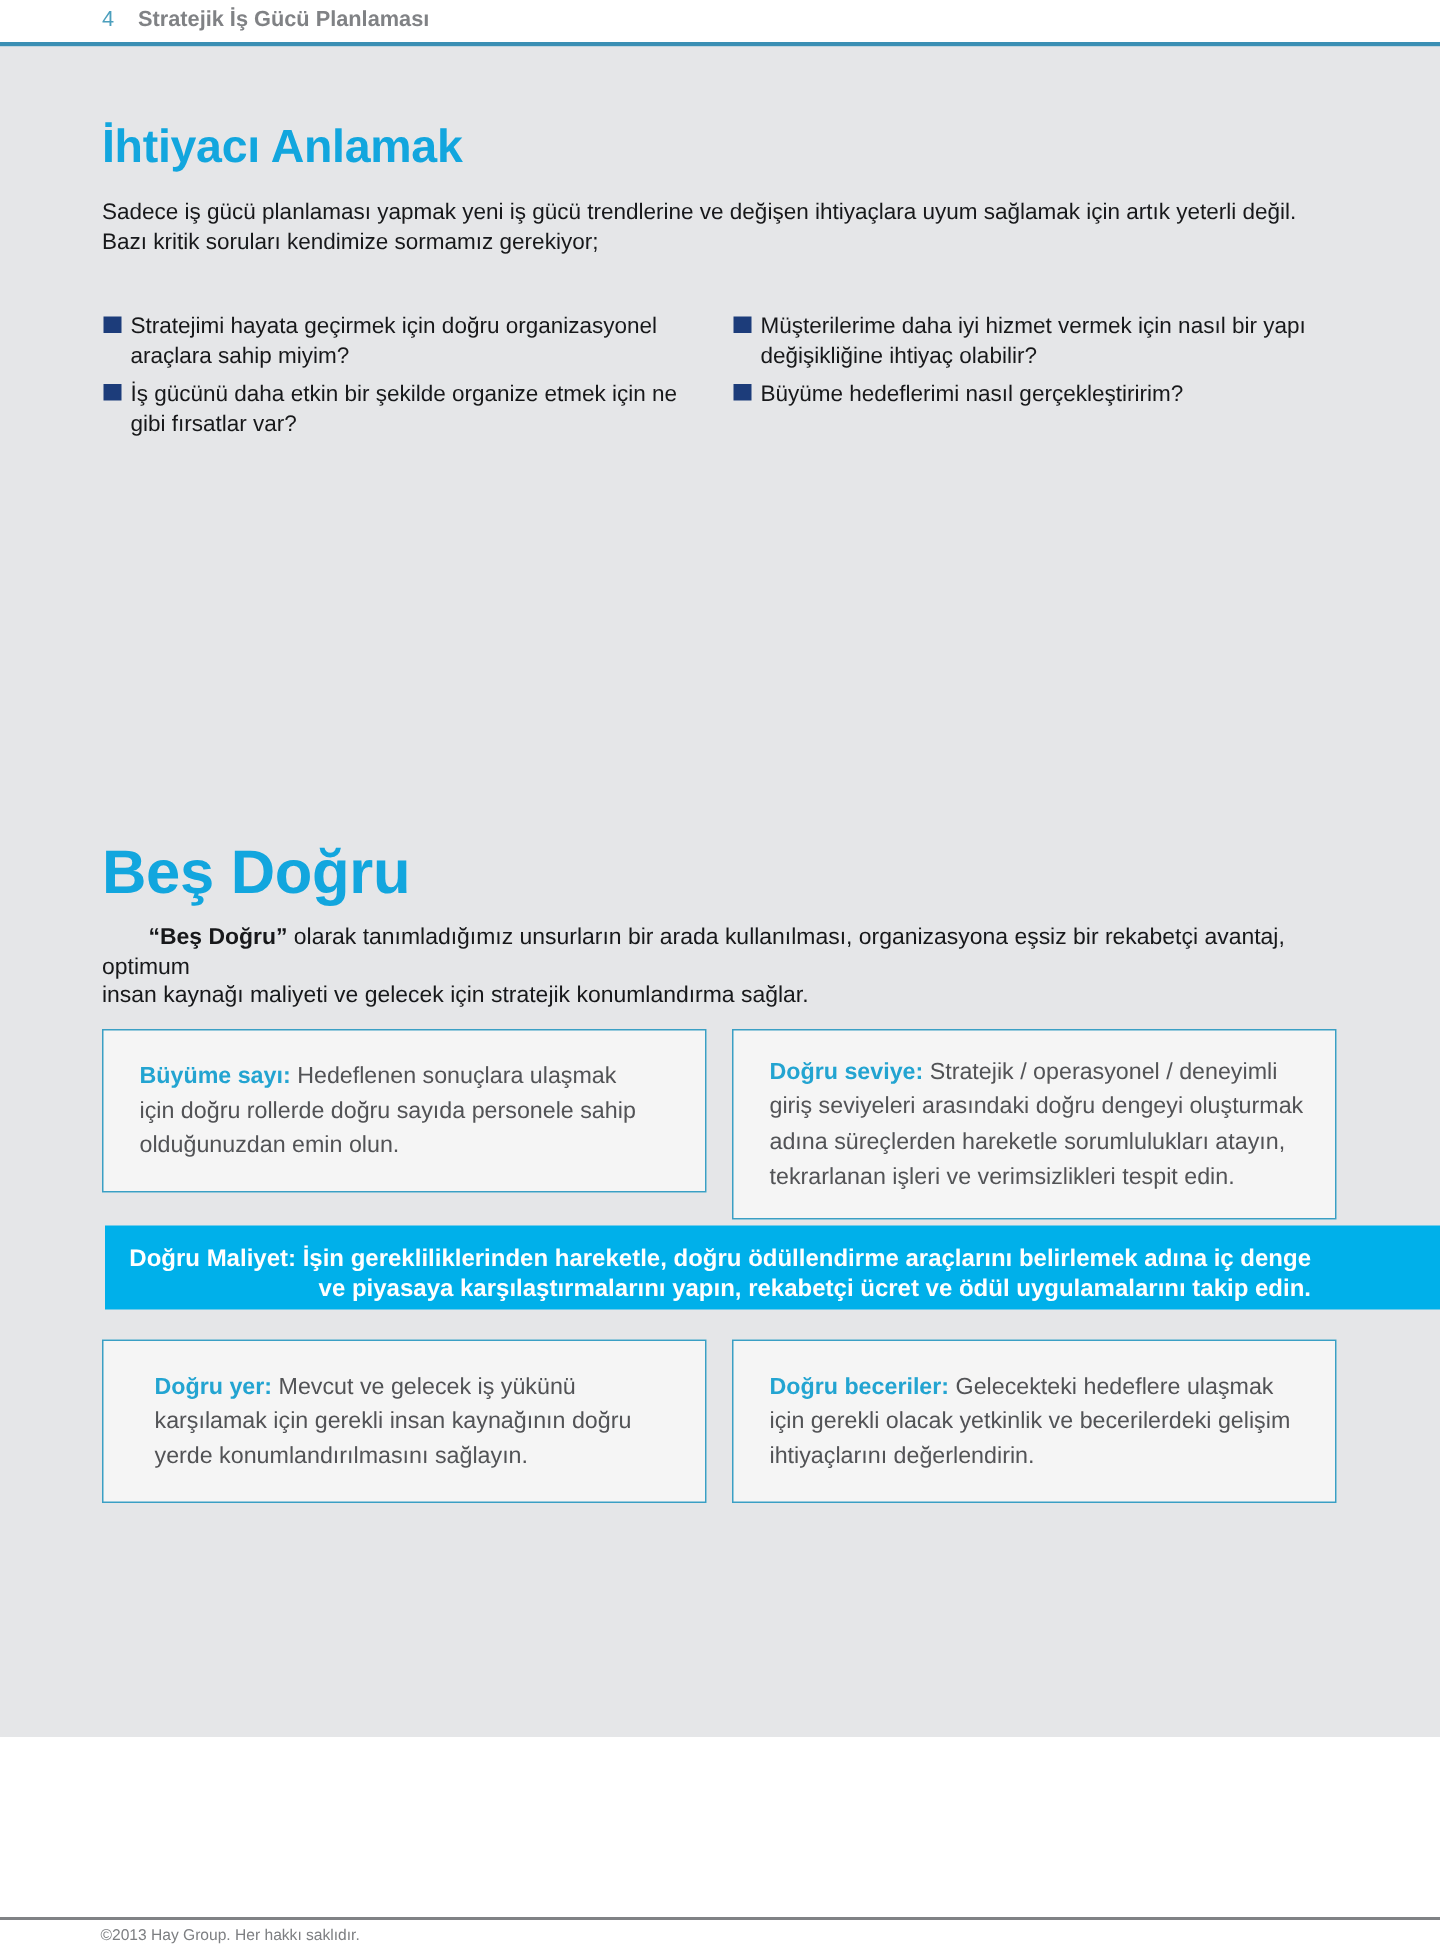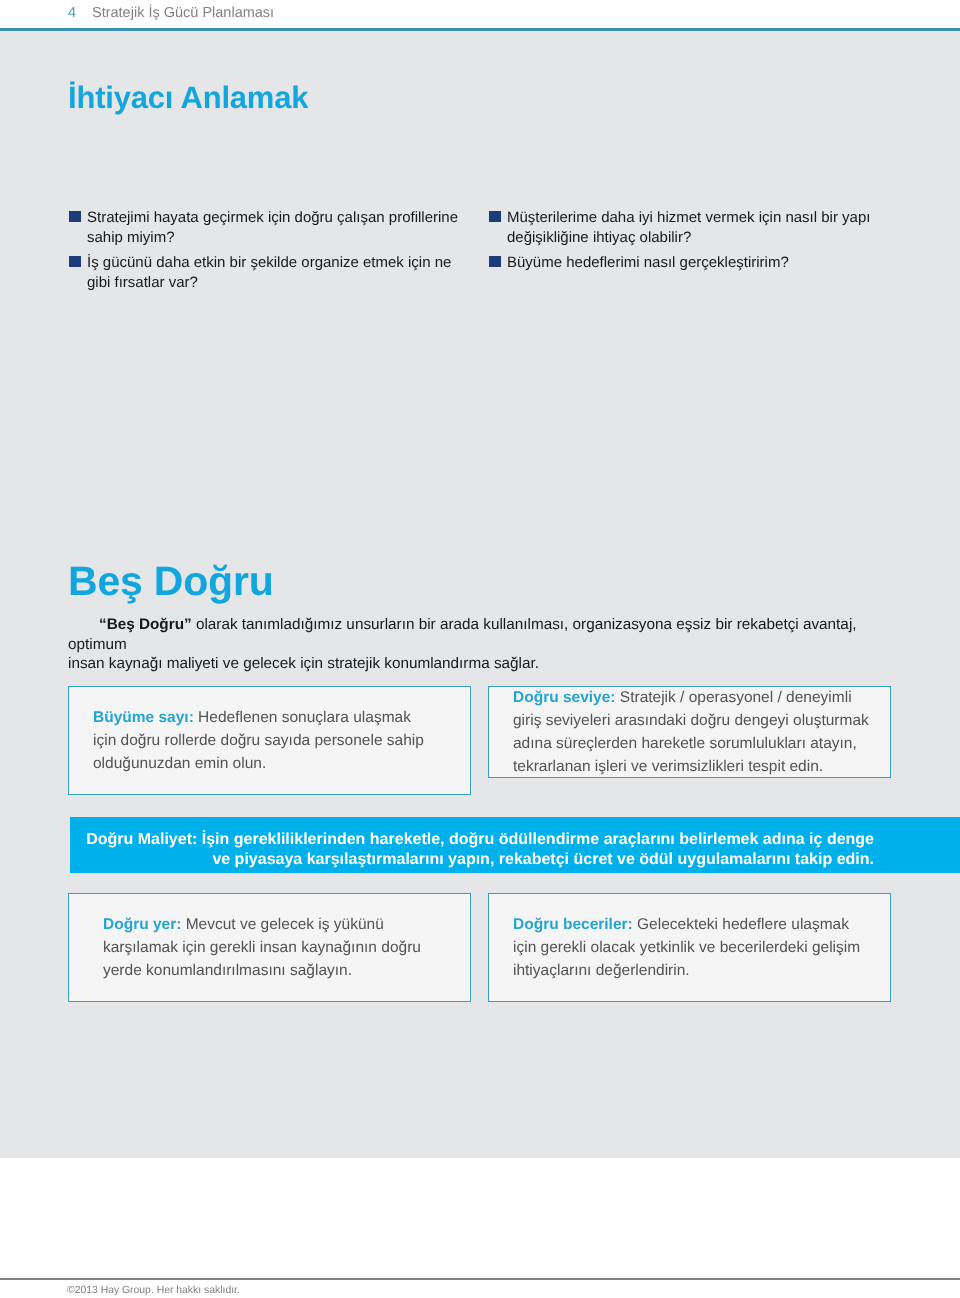--- a/index.html
+++ b/index.html
@@ -1,21 +1,21 @@
 <!DOCTYPE html>
 <html><head>
 <meta charset="utf-8">
 <style>
   html,body{margin:0;padding:0;}
   body{width:960px;height:1298px;background:#ffffff;font-family:"Liberation Sans",sans-serif;
        -webkit-font-smoothing:antialiased;text-rendering:geometricPrecision;overflow:hidden;position:relative;}
   .page{position:absolute;inset:0;}
   .hdr{position:absolute;left:0;top:0;width:960px;height:28px;}
   .hdr-num{position:absolute;left:68px;top:5px;font-size:14.5px;color:#4c9fbd;}
-  .hdr-title{position:absolute;left:92px;top:5px;font-size:14.5px;color:#808285;}
+  .hdr-title{position:absolute;left:92px;top:5px;font-size:14.5px;color:#808285;font-weight:bold;}
   .hdr-rule{position:absolute;left:0;top:28px;width:960px;height:2.5px;background:#3a8fb4;}
   .greybg{position:absolute;left:0;top:31px;width:960px;height:1127px;background:#e5e6e8;}
   .footrule{position:absolute;left:0;top:1278px;width:960px;height:1.6px;background:#808285;}
   .footnote{position:absolute;left:67px;top:1285px;font-size:10.4px;color:#7d7f82;}
 
   .sec-title{position:absolute;font-weight:bold;color:#12a6de;letter-spacing:-0.2px;}
   #t1{left:68px;top:82px;font-size:31px;line-height:31px;}
   .intro{position:absolute;left:68px;top:132px;width:830px;font-size:15px;color:#17181a;line-height:20px;}
 
   .qcol{position:absolute;font-size:15px;color:#17181a;line-height:20.5px;}
@@ -26,43 +26,44 @@
 
   #t2{left:68px;top:566px;font-size:41px;line-height:31px;}
   .lede{position:absolute;left:68px;top:615px;width:845px;font-size:15.3px;color:#17181a;line-height:19.5px;}
   .lede b{font-weight:bold;margin-left:31px;}
 
   .card{position:absolute;background:#f5f5f5;border:1.4px solid #3a9fc4;box-sizing:border-box;
         display:flex;align-items:center;}
   .card .ct{padding-left:24px;padding-right:8px;font-size:15.5px;line-height:23.2px;color:#525356;}
   .card .ct b{font-weight:bold;color:#23a4d1;}
   #c1{left:68px;top:686px;width:403px;height:109px;}
-  #c2{left:488px;top:686px;width:403px;height:92px;}
+  #c2{left:488px;top:686px;width:403px;height:127px;}
   #c3{left:68px;top:893px;width:403px;height:109px;padding-left:10px;}
   #c4{left:488px;top:893px;width:403px;height:109px;}
 
   .banner{position:absolute;left:70px;top:817px;width:902px;height:56px;background:#00b0ea;}
   .banner .bt{position:absolute;left:0;top:13px;width:804px;text-align:right;font-size:16px;
       line-height:20px;font-weight:bold;color:#ffffff;}
 </style>
 </head>
 <body>
 
 <div class="page">
   <div class="hdr">
     <div class="hdr-num">4</div>
     <div class="hdr-title">Stratejik İş Gücü Planlaması</div>
   </div>
   <div class="hdr-rule"></div>
   <div class="greybg"></div>
 
   <div class="sec-title" id="t1">İhtiyacı Anlamak</div>
+  <div class="intro">Sadece iş gücü planlaması yapmak yeni iş gücü trendlerine ve değişen ihtiyaçlara uyum sağlamak için artık yeterli değil.<br>Bazı kritik soruları kendimize sormamız gerekiyor;</div>
 
   <div class="qcol" id="qc1">
-    <div class="qitem"><span class="qbul"></span><span>Stratejimi hayata geçirmek için doğru çalışan profillerine<br>sahip miyim?</span></div>
+    <div class="qitem"><span class="qbul"></span><span>Stratejimi hayata geçirmek için doğru organizasyonel<br>araçlara sahip miyim?</span></div>
     <div class="qitem"><span class="qbul"></span><span>İş gücünü daha etkin bir şekilde organize etmek için ne<br>gibi fırsatlar var?</span></div>
   </div>
   <div class="qcol" id="qc2">
     <div class="qitem"><span class="qbul"></span><span>Müşterilerime daha iyi hizmet vermek için nasıl bir yapı<br>değişikliğine ihtiyaç olabilir?</span></div>
     <div class="qitem"><span class="qbul"></span><span>Büyüme hedeflerimi nasıl gerçekleştiririm?</span></div>
   </div>
   <div class="sec-title" id="t2">Beş Doğru</div>
   <div class="lede"><b>“Beş Doğru”</b><span> olarak tanımladığımız unsurların bir arada kullanılması, organizasyona eşsiz bir rekabetçi avantaj, optimum<br>insan kaynağı maliyeti ve gelecek için stratejik konumlandırma sağlar.</span></div>
 
   <div class="card" id="c1">

